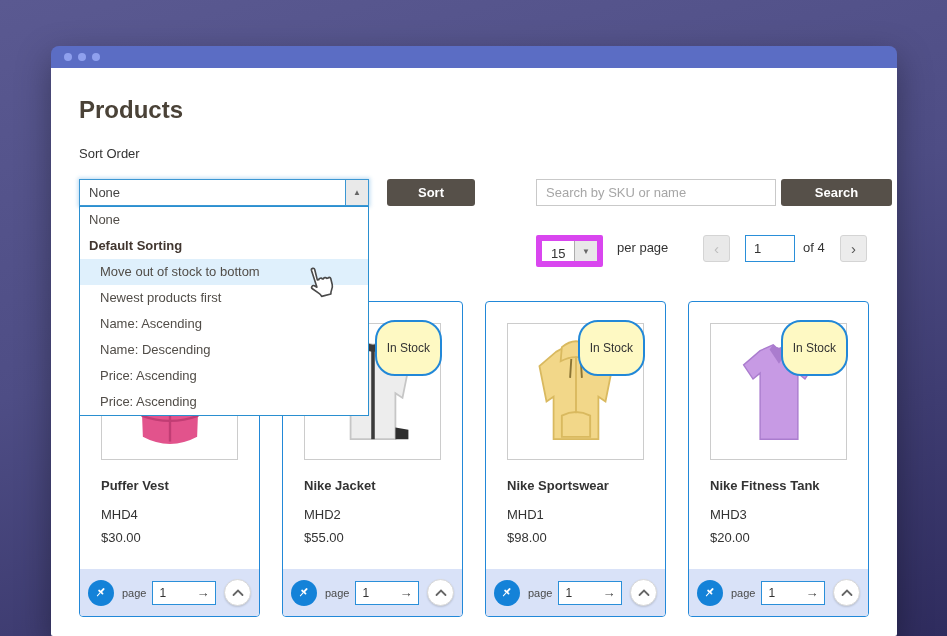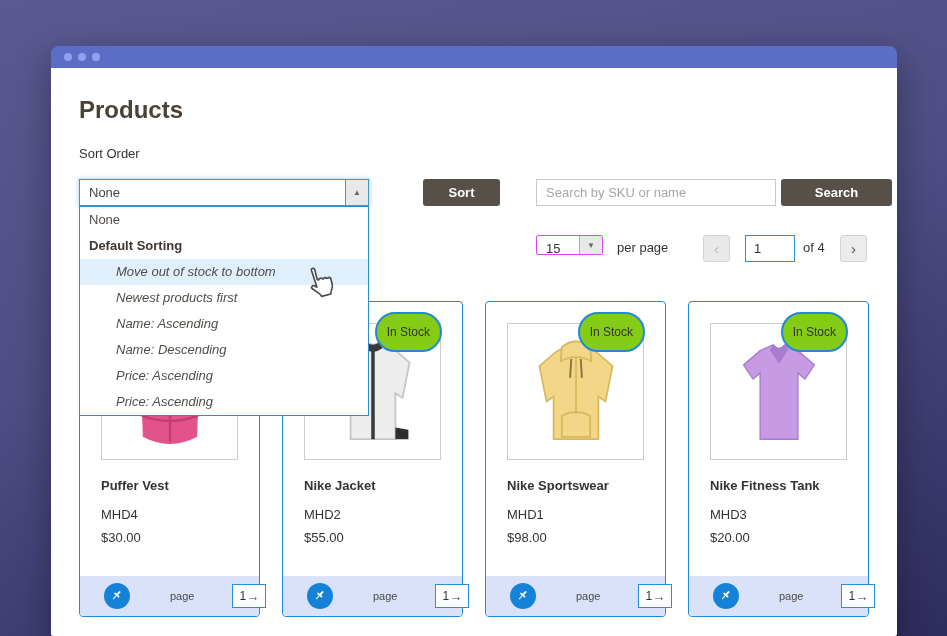--- a/index.html
+++ b/index.html
@@ -36,39 +36,39 @@
     position:absolute;right:0;top:0;bottom:0;width:22px;background:#e9e9e9;
     border-left:1px solid #3b97d3;display:flex;align-items:center;justify-content:center;
     font-size:8px;color:#666;
   }
   .dropdown-panel{
     position:absolute;left:28px;top:138px;width:290px;background:#fff;
     border:1px solid #2a8fd0;box-sizing:border-box;z-index:5;
   }
   .opt{height:26px;line-height:26px;font-size:13px;color:#514d48;padding-left:9px;cursor:pointer;}
   .opt.group{font-weight:700;color:#41362f;}
-  .opt.child{padding-left:36px;font-style:italic;}
+  .opt.child{padding-left:20px;}
   .opt.highlight{background:#dff0fc;}
 
   .btn-dark{
     position:absolute;height:27px;background:#565049;border:none;border-radius:3px;
     color:#fff;font-size:13px;font-weight:700;font-family:inherit;cursor:pointer;
   }
-  .sort-button{left:336px;top:111px;width:77px;margin-left:36px;}
+  .sort-button{left:336px;top:111px;width:88px;}
   .search-button{left:730px;top:111px;width:111px;}
   .search-input{
     position:absolute;left:485px;top:111px;width:240px;height:27px;box-sizing:border-box;
     border:1px solid #c9c9c9;padding:0 9px;font-size:13px;font-family:inherit;color:#333;
   }
   .search-input::placeholder{color:#a6a6a6;}
 
   
   .per-page-select{
-    position:absolute;left:485px;top:167px;width:67px;height:20px;background:#fff;
-    border:1px solid #d946ef;border-radius:2px;box-sizing:border-box;cursor:pointer;
+    position:absolute;left:485px;top:167px;width:67px;height:32px;background:#fff;
+    border:6px solid #d946ef;border-radius:2px;box-sizing:border-box;cursor:pointer;
   }
   .per-page-value{position:absolute;left:9px;line-height:25px;font-size:13px;color:#333;}
   .per-page-arrow{
     position:absolute;right:0;top:0;bottom:0;width:22px;background:#e8e8e8;
     border-left:1px solid #adadad;display:flex;align-items:center;justify-content:center;
     font-size:8px;color:#666;
   }
   .per-page-label{position:absolute;left:566px;top:172px;font-size:13px;color:#333;}
   .pg-btn{
     position:absolute;top:167px;width:27px;height:27px;box-sizing:border-box;border-radius:3px;
@@ -87,29 +87,29 @@
   .cards{position:absolute;left:28px;top:233px;display:flex;gap:22px;}
   .card{
     position:relative;width:181px;height:316px;box-sizing:border-box;background:#fff;
     border:1px solid #2288d8;border-radius:4px;
   }
   .img-frame{
     position:absolute;left:21px;top:21px;width:137px;height:137px;box-sizing:border-box;
     border:1px solid #cccccc;display:flex;align-items:center;justify-content:center;
   }
   .stock-badge{
-    position:absolute;top:10px;right:20px;background:#84cc16;border:2px solid #2288d8;
-    border-radius:20px;padding:11px 10px;font-size:12px;color:#333;z-index:2;white-space:nowrap;
+    position:absolute;top:18px;right:20px;background:#fef9c3;border:2px solid #2288d8;
+    border-radius:20px;padding:19px 10px;font-size:12px;color:#333;z-index:2;white-space:nowrap;
   }
   .p-name{position:absolute;left:21px;top:176px;font-size:13px;font-weight:700;color:#333;}
   .p-sku{position:absolute;left:21px;top:205px;font-size:13px;color:#333;}
   .p-price{position:absolute;left:21px;top:228px;font-size:13px;color:#333;}
   .card-footer{
-    position:absolute;left:0;right:0;bottom:0;height:40px;background:#d9e2f8;
-    border-radius:0 0 3px 3px;display:flex;align-items:center;padding:0 24px;box-sizing:border-box;gap:32px;
+    position:absolute;left:0;right:0;bottom:0;height:47px;background:#d9e2f8;
+    border-radius:0 0 3px 3px;display:flex;align-items:center;padding:0 8px;box-sizing:border-box;
   }
   .pin-btn{
     width:26px;height:26px;border-radius:50%;background:#1482d8;border:none;
     display:flex;align-items:center;justify-content:center;cursor:pointer;flex:0 0 auto;
   }
   .footer-page-label{margin-left:8px;font-size:11px;color:#4a4a4a;}
   .footer-input{
     margin-left:6px;width:64px;height:24px;box-sizing:border-box;background:#fff;
     border:1px solid #2a8fd9;display:flex;align-items:center;padding:0 6px;cursor:text;
   }

